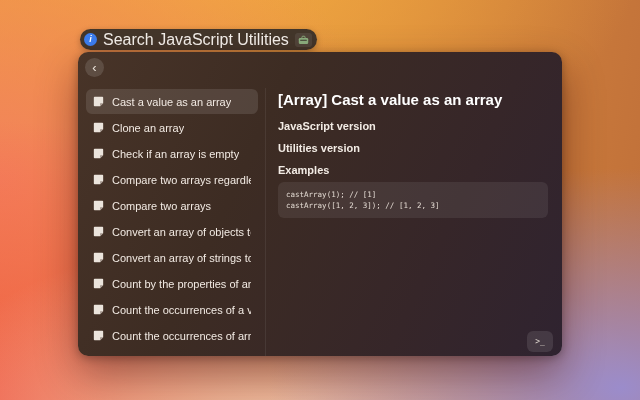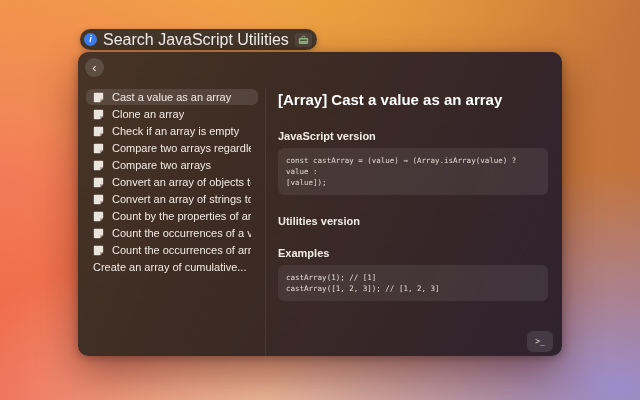--- a/index.html
+++ b/index.html
@@ -42,33 +42,33 @@
   .window-header{height:36px;padding:6px 0 0 7px;box-sizing:border-box;}
   .back-btn{
     width:19px;height:19px;border-radius:50%;border:none;cursor:pointer;
     background:rgba(255,255,255,0.13);color:#e9e1d8;
     font-size:13px;line-height:17px;padding:0;text-align:center;
     font-family:"Liberation Sans",sans-serif;
   }
   .window-body{display:flex;height:268px;}
   .sidebar{width:187px;box-sizing:border-box;padding:1px 7px 0 8px;overflow:hidden;}
   .list-item{
-    height:16px;margin-bottom:1px;border-radius:6px;
+    height:25px;margin-bottom:1px;border-radius:6px;
     display:flex;align-items:center;gap:8px;padding:0 7px;cursor:pointer;
   }
   .list-item.selected{background:rgba(255,255,255,0.11);}
   .doc-icon{width:11px;height:11px;flex:0 0 auto;display:flex;}
   .list-label{
     color:#f2eae3;font-size:11px;white-space:nowrap;overflow:hidden;
   }
   .divider{width:1px;background:rgba(255,255,255,0.07);}
   .detail{flex:1;box-sizing:border-box;padding:2px 14px 16px 12px;overflow:hidden;}
   .detail-title{margin:0;color:#ffffff;font-size:15px;font-weight:700;line-height:20px;}
   .section{margin-top:10px;}
-  .section-heading{color:#f3ece5;font-size:11px;font-weight:700;margin:20px 0 6px;}
+  .section-heading{color:#f3ece5;font-size:11px;font-weight:700;margin:0 0 6px;}
   .code-block{
     margin:0;padding:7px 8px;border-radius:6px;background:rgba(255,255,255,0.075);
     color:#e3dad2;font-family:"DejaVu Sans Mono",monospace;
     font-size:7.5px;line-height:11px;white-space:pre-wrap;word-break:break-word;
   }
   .terminal-btn{
     position:absolute;right:9px;bottom:4px;width:26px;height:21px;
     border:none;border-radius:6px;background:rgba(255,255,255,0.1);cursor:pointer;
     color:#ded6ce;font-family:"DejaVu Sans Mono",monospace;font-size:8px;
     display:flex;align-items:center;justify-content:center;padding:0;
@@ -199,22 +199,20 @@
 
     <span class="list-label">Create an array of cumulative...</span>
   </div>
 </div>
     <div class="divider"></div>
     <div class="detail">
       <h1 class="detail-title">[Array] Cast a value as an array</h1>
       <div>
   <div class="section">
     <div class="section-heading">JavaScript version</div>
-    <pre class="code-block"><code>const castArray = (value) ⇒ (Array.isArray(value) ? value :
-[value]);</code></pre>
   </div>
 
   <div class="section">
     <div class="section-heading">Utilities version</div>
   </div>
 
   <div class="section">
     <div class="section-heading">Examples</div>
     <pre class="code-block"><code>castArray(1); // [1]
 castArray([1, 2, 3]); // [1, 2, 3]</code></pre>

